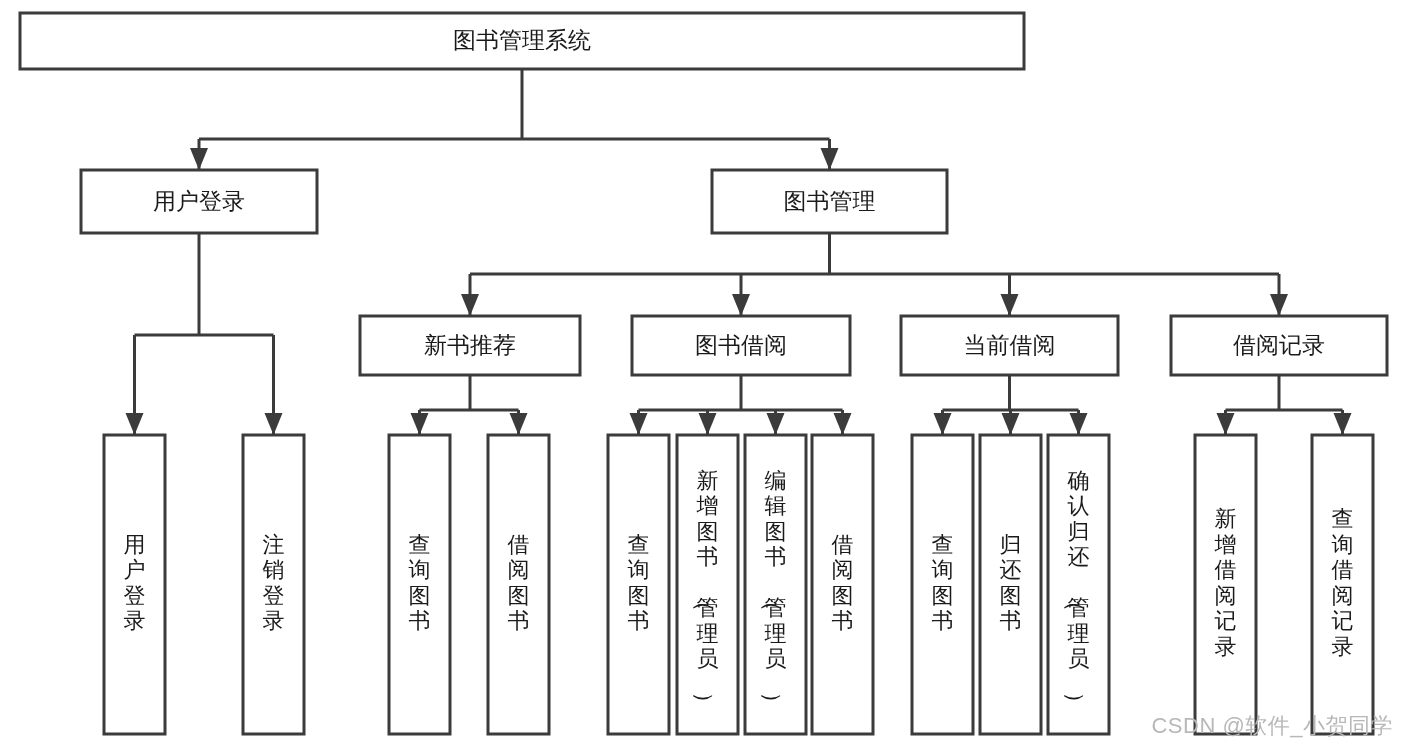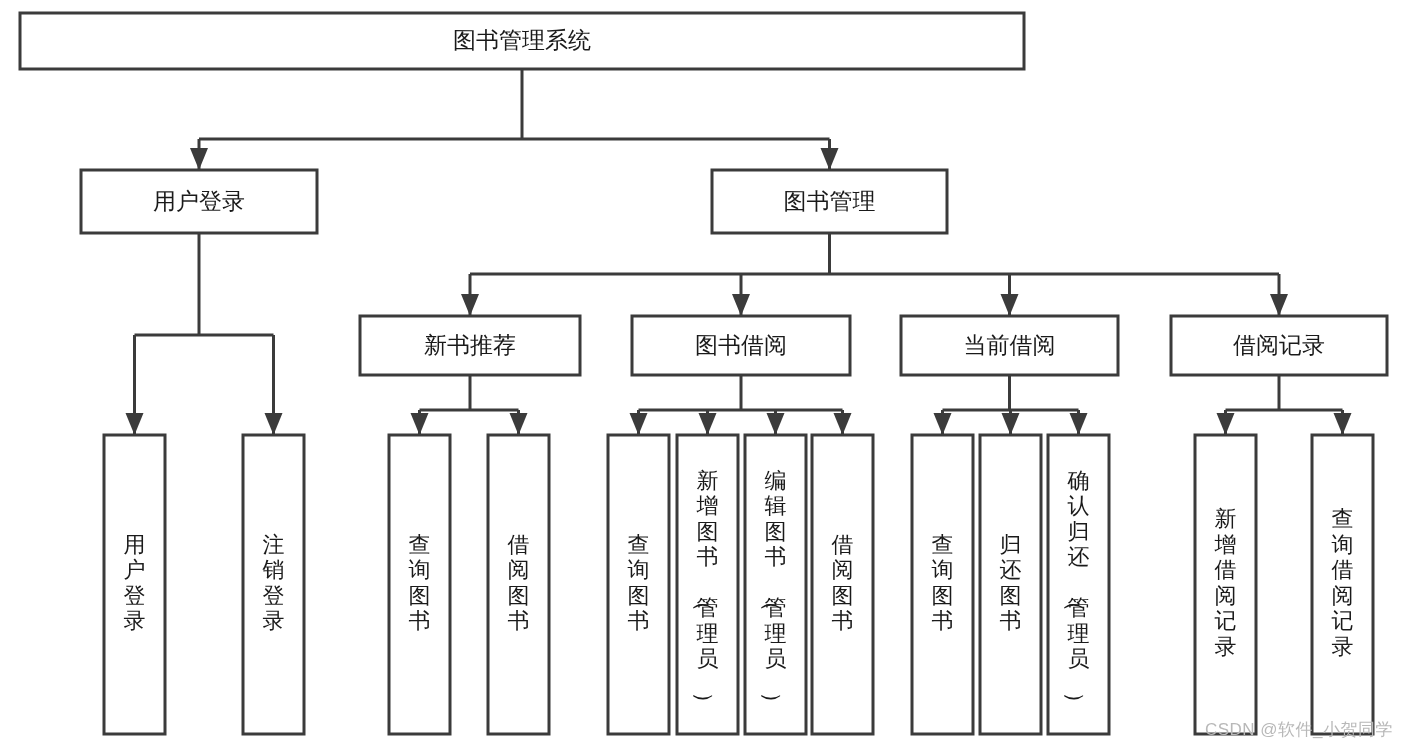--- a/index.html
+++ b/index.html
@@ -54,21 +54,21 @@
     font-family: "Liberation Sans", "DejaVu Sans", sans-serif;
     font-size: 22px;
     fill: #1a1a1a;
     text-anchor: middle;
   }
   .watermark {
     position: absolute;
     right: 12px;
     bottom: 6px;
     font-family: "Liberation Sans", "DejaVu Sans", sans-serif;
-    font-size: 17px;
+    font-size: 22px;
     color: #b8b8b8;
     white-space: nowrap;
     letter-spacing: 0.5px;
     pointer-events: none;
   }
 </style>
 </head>
 <body>
 
 <div id="diagram-root">

